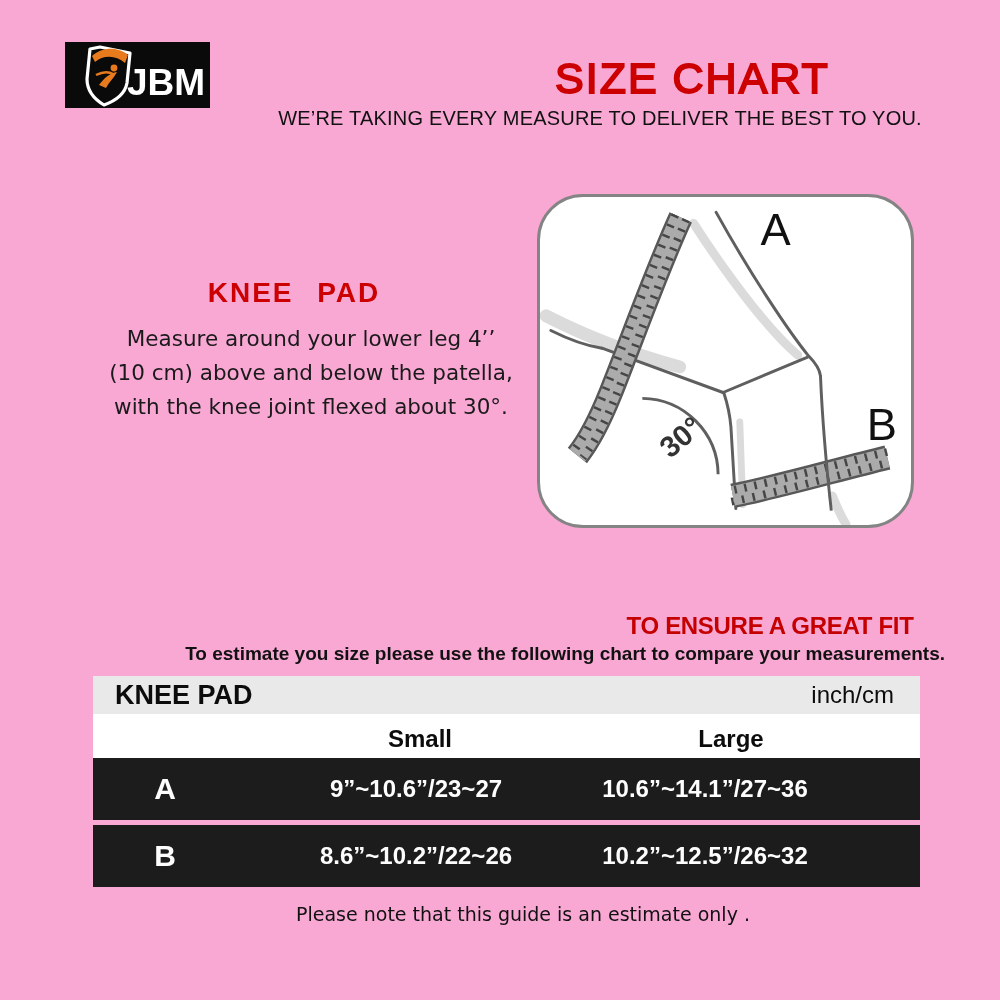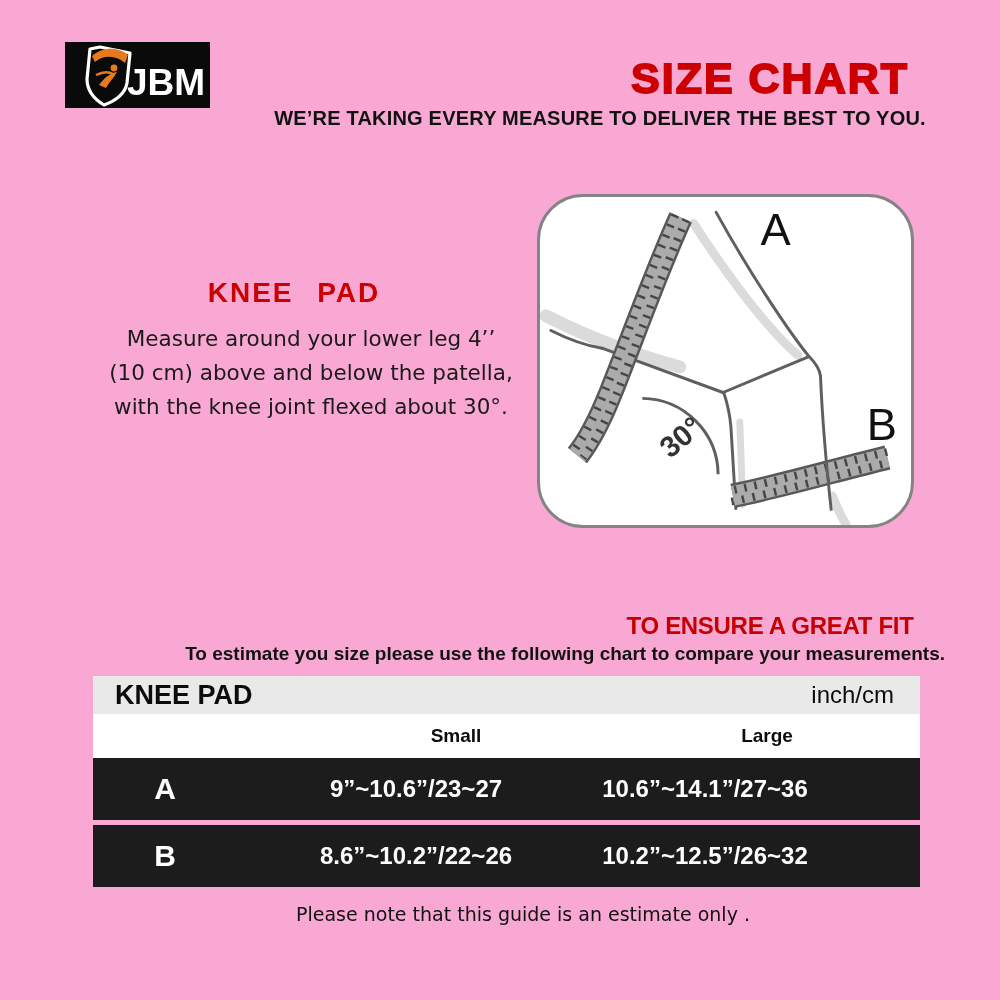--- a/index.html
+++ b/index.html
@@ -4,25 +4,25 @@
 <style>
   * { margin:0; padding:0; box-sizing:border-box; }
   html,body { width:1000px; height:1000px; background:#fff; font-family:"Liberation Sans", sans-serif; }
   .page { position:relative; width:1000px; height:1000px; background:#f9a8d4; overflow:hidden; }
 
   
   .logo { position:absolute; left:65px; top:42px; width:145px; height:66px; }
   .logo svg { display:block; }
 
   
-  .title { position:absolute; left:555px; top:54px; width:430px; text-align:center;
-           font-size:43px; font-weight:700; letter-spacing:2px; color:#cc0000;
+  .title { position:absolute; left:555px; top:54px; width:430px; text-align:left;
+           font-size:43px; font-weight:400; letter-spacing:2px; color:#cc0000;
            -webkit-text-stroke:1.8px #cc0000; }
   .subtitle { position:absolute; left:250px; top:107px; width:700px; text-align:center;
-              font-size:20px; font-weight:bold; letter-spacing:.2px; color:#111; white-space:nowrap; }
+              font-size:20px; font-weight:normal; letter-spacing:.2px; color:#111; white-space:nowrap; }
 
   
   .measure-heading { position:absolute; left:144px; top:277px; width:300px; text-align:center;
                      font-size:28px; font-weight:bold; letter-spacing:2px; word-spacing:14px; color:#cc0000; }
   .measure-text { position:absolute; left:105px; top:322px; width:412px; text-align:center;
                   font-size:21.5px; line-height:34px; color:#1a1a1a; font-family:"DejaVu Sans", sans-serif; }
 
   
   .diagram { position:absolute; left:537px; top:194px; width:377px; height:334px;
              border:3px solid #848484; border-radius:46px; background:#fff; overflow:hidden; }
@@ -38,21 +38,21 @@
 
   
   .size-table { position:absolute; left:93px; top:676px; width:827px; }
   .t-head { position:relative; height:38px; background:#e9e9e9; }
   .t-head .product { position:absolute; left:22px; top:50%; transform:translateY(-50%);
                      font-size:27px; font-weight:bold; color:#0c0c0c; }
   .t-head .units { position:absolute; right:26px; top:50%; transform:translateY(-50%);
                    font-size:24px; color:#0c0c0c; }
   .t-cols { position:relative; height:44px; background:#fff; }
   .t-cols span { position:absolute; top:11px; transform:translateX(-50%);
-                 font-size:19px; font-weight:bold; color:#0c0c0c;margin-left:36px; }
+                 font-size:24px; font-weight:bold; color:#0c0c0c; }
   .col-small { left:327px; }
   .col-large { left:638px; }
   .t-row { position:relative; height:62px; background:#1c1c1c; margin-bottom:5px; }
   .t-row span { position:absolute; top:50%; transform:translate(-50%,-50%); color:#fdfdfd; white-space:nowrap; }
   .t-row .r-label { left:72px; font-size:30px; font-weight:bold; }
   .t-row .r-small { left:323px; font-size:24px; font-weight:bold; }
   .t-row .r-large { left:612px; font-size:24px; font-weight:bold;text-align:right; }
 
   
   .note { position:absolute; left:23px; top:903px; width:1000px; text-align:center;

